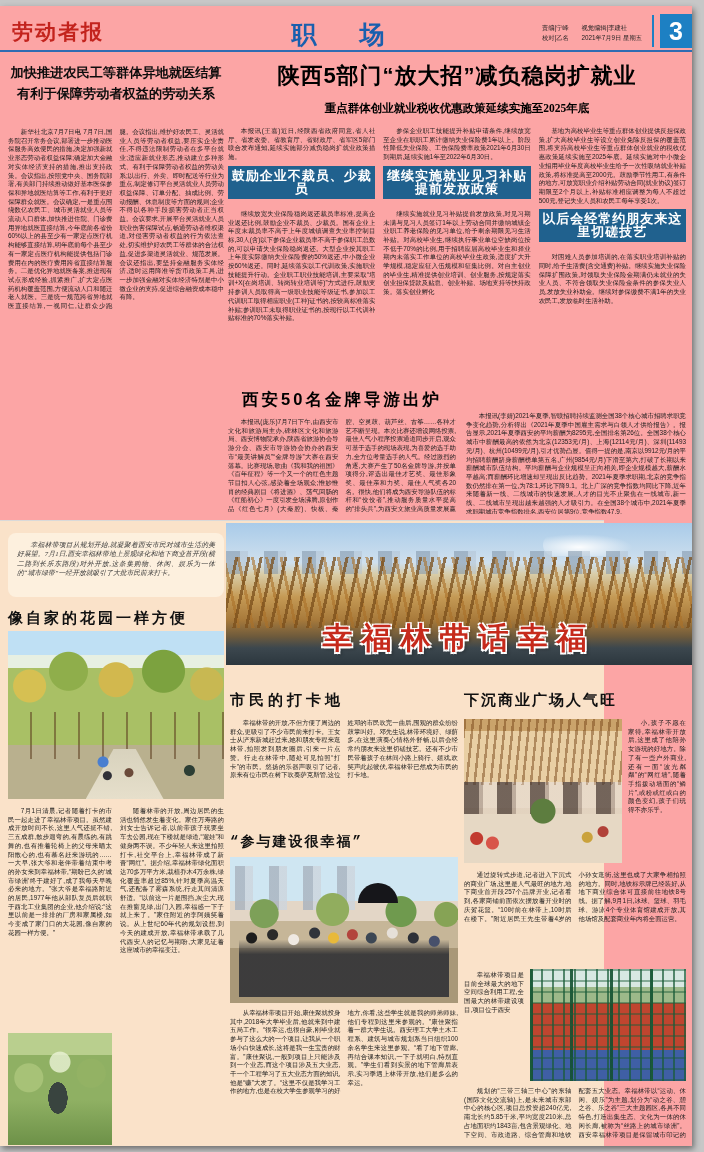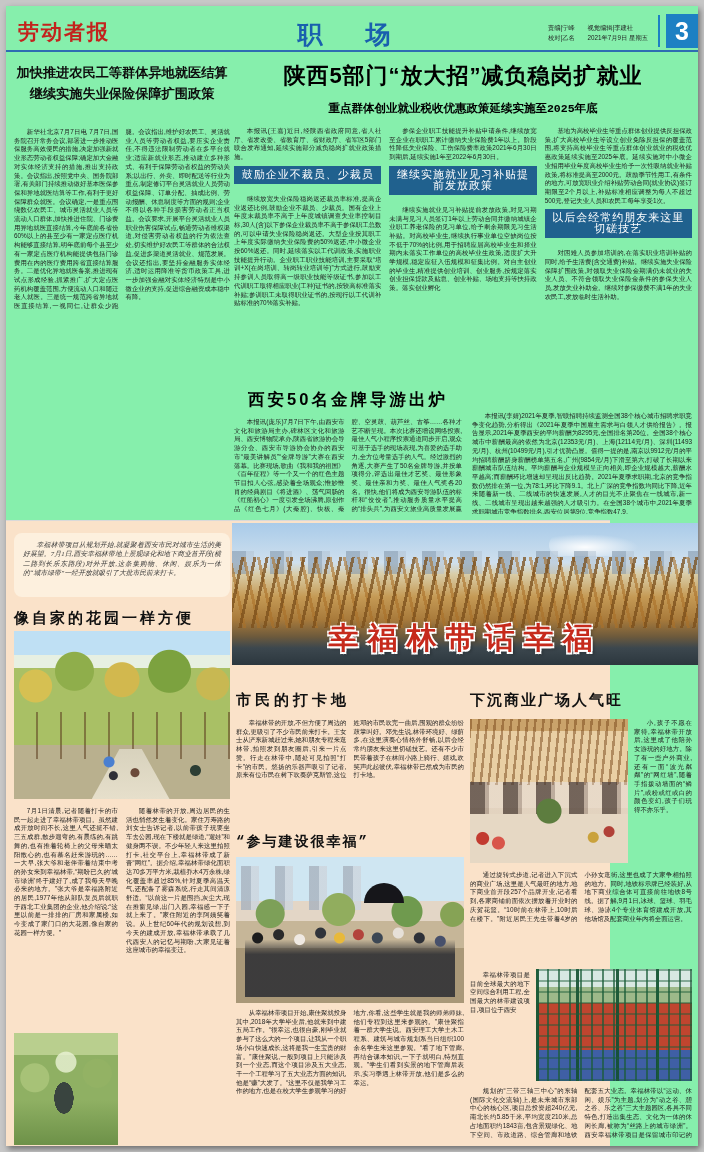--- a/index.html
+++ b/index.html
@@ -1,23 +1,23 @@
 <!DOCTYPE html>
 <html><head>
 <meta charset="utf-8">
 <style>
   *{margin:0;padding:0;box-sizing:border-box;}
   html,body{width:704px;height:1152px;}
   body{background:#c7c7c7;position:relative;font-family:"Liberation Sans",sans-serif;}
-  .page{position:absolute;left:6px;top:6px;width:692px;height:1140px;background:#86efac;
+  .page{position:absolute;left:0;top:6px;width:692px;height:1140px;background:#fca5a5;
         box-shadow:2px 3px 6px rgba(0,0,0,.45);overflow:hidden;}
   .abs{position:absolute;}
   .t{font-size:6.4px;line-height:8.7px;text-align:justify;color:#1c1c1c;overflow:hidden;text-indent:2em;}
   .two{column-count:2;column-gap:7px;}
-  .serifb{font-family:Liberation Mono, monospace;font-weight:bold;}
+  .serifb{font-family:Liberation Serif, serif;font-weight:bold;}
 
   
   .mast-name{left:12px;top:12px;font-size:21px;font-weight:bold;color:#c3231d;
              font-family:"Liberation Serif",serif;letter-spacing:2px;}
   .sec-name{left:0;top:12px;width:676px;text-align:center;font-size:25px;font-weight:bold;
             color:#195fae;letter-spacing:18px;text-indent:18px;}
   .meta{right:50px;top:17px;font-size:6.3px;line-height:10px;color:#222;text-align:left;}
   .pn-sep{left:652px;top:9px;width:2px;height:32px;background:#1d80c3;}
   .pagenum{left:660px;top:8px;width:32px;height:34px;background:#1d80c3;color:#fff;
            font-size:25px;font-weight:bold;text-align:center;line-height:34px;}
@@ -27,21 +27,21 @@
   .la-h{left:8px;top:56px;width:216px;text-align:center;font-size:13.2px;font-weight:bold;
         line-height:21px;color:#0d0d0d;}
   .la-b{left:8px;top:122px;width:216px;height:386px;}
 
   
   .ma-h{left:228px;top:55px;width:458px;text-align:center;font-size:22px;font-weight:bold;
         color:#000;letter-spacing:1px;}
   .ma-sub{left:228px;top:95px;width:458px;text-align:center;font-size:11.5px;}
   .ma-cols{left:228px;top:121px;width:458px;height:253px;display:flex;gap:8px;overflow:hidden;}
   .mcol{flex:1;overflow:hidden;}
-  .sechead{background:#20618e;color:#fff;font-weight:normal;font-size:11px;line-height:1;
+  .sechead{background:#20618e;color:#fff;font-weight:bold;font-size:13px;line-height:1;
            padding:3px 3px 4px;text-align:center;margin:4px 0 11px;letter-spacing:1px;}
 
   
   .g-h{left:228px;top:383px;width:228px;text-align:center;font-size:16.5px;font-weight:bold;letter-spacing:3px;}
   .g-b{left:228px;top:412px;width:228px;height:96px;}
   .s-h{left:466px;top:386px;width:220px;text-align:center;font-size:11px;font-weight:bold;}
   .s-b{left:466px;top:406px;width:220px;height:102px;}
 
   
   .feature{left:0;top:514px;width:604px;height:626px;background:#fae2c9;border-top:1px solid #d9d9d9;}
@@ -149,21 +149,21 @@
   <div class="abs meta">
     <div>责编|宁峰　　视觉编辑|李建社</div>
     <div>校对|乙名　　2021年7月9日 星期五</div>
   </div>
   <div class="abs pn-sep"></div>
   <div class="abs pagenum">3</div>
   <div class="abs rule"></div>
 
   <div class="abs la-h">
     <div>加快推进农民工等群体异地就医结算</div>
-    <div>继续实施失业保险保障扩围政策</div>
+    <div>有利于保障劳动者权益的劳动关系</div>
   </div>
   <div class="abs la-b t two">新华社北京7月7日电 7月7日,国务院召开常务会议,部署进一步推动医保服务高效便民的措施,决定加强新就业形态劳动者权益保障;确定加大金融对实体经济支持的措施,推出支持政策。会议指出,按照党中央、国务院部署,有关部门持续推动做好基本医保参保和异地就医结算等工作,有利于更好保障群众就医。会议确定,一是重点围绕数亿农民工、城市灵活就业人员等流动人口群体,加快推进住院、门诊费用异地就医直接结算,今年底前各省份60%以上的县至少有一家定点医疗机构能够直接结算,明年底前每个县至少有一家定点医疗机构能提供包括门诊费用在内的医疗费用跨省直接结算服务。二是优化异地就医备案,推进现有试点形成经验,抓紧推广,扩大定点医药机构覆盖范围,方便流动人口和随迁老人就医。三是统一规范跨省异地就医直接结算,一视同仁,让群众少跑腿。会议指出,维护好农民工、灵活就业人员等劳动者权益,要压实企业责任,不得违法限制劳动者在多平台就业;适应新就业形态,推动建立多种形式、有利于保障劳动者权益的劳动关系;以出行、外卖、即时配送等行业为重点,制定修订平台灵活就业人员劳动权益保障、订单分配、抽成比例、劳动报酬、休息制度等方面的规则;企业不得以各种手段损害劳动者正当权益。会议要求,开展平台灵活就业人员职业伤害保障试点,畅通劳动者维权渠道,对侵害劳动者权益的行为依法查处,切实维护好农民工等群体的合法权益,促进多渠道灵活就业、规范发展。会议还指出,要坚持金融服务实体经济,适时运用降准等货币政策工具,进一步加强金融对实体经济特别是中小微企业的支持,促进综合融资成本稳中有降。</div>
 
   <div class="abs ma-h">陕西5部门“放大招”减负稳岗扩就业</div>
   <div class="abs ma-sub serifb">重点群体创业就业税收优惠政策延续实施至2025年底</div>
   <div class="abs ma-cols">
     <div class="mcol">
       <div class="t">本报讯(王嘉)近日,经陕西省政府同意,省人社厅、省发改委、省教育厅、省财政厅、省军区5部门联合发布通知,延续实施部分减负稳岗扩就业政策措施。</div>
       <div class="sechead">鼓励企业不裁员、少裁员</div>
       <div class="t">继续放宽失业保险稳岗返还裁员率标准,提高企业返还比例,鼓励企业不裁员、少裁员。国有企业上年度末裁员率不高于上年度城镇调查失业率控制目标,30人(含)以下参保企业裁员率不高于参保职工总数的,可以申请失业保险稳岗返还。大型企业按其职工上年度实际缴纳失业保险费的50%返还,中小微企业按60%返还。同时,延续落实以工代训政策,实施职业技能提升行动。企业职工职业技能培训,主要采取“培训+X(在岗培训、转岗转业培训等)”方式进行,鼓励支持参训人员取得高一级职业技能等级证书,参加以工代训职工取得相应职业(工种)证书的,按较高标准落实补贴;参训职工未取得职业证书的,按现行以工代训补贴标准的70%落实补贴。</div>

